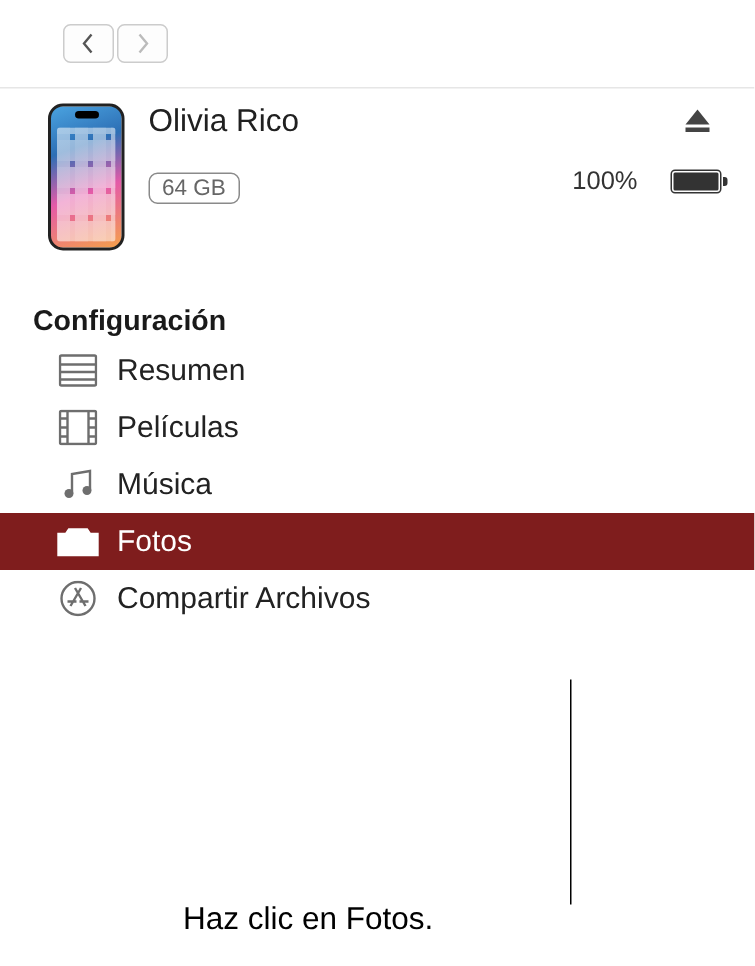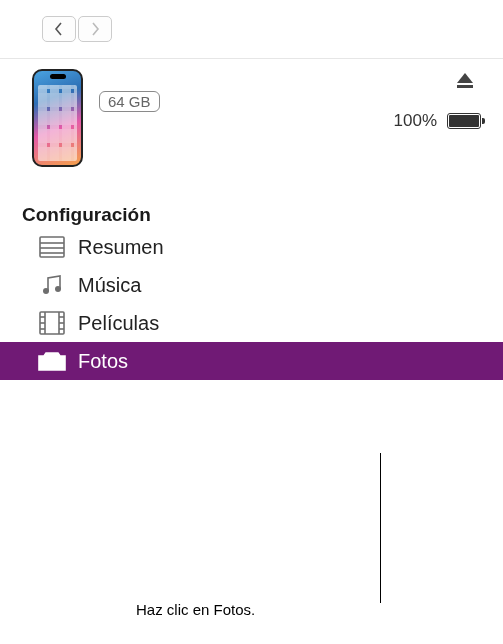--- a/index.html
+++ b/index.html
@@ -88,21 +88,21 @@
       right: 28px;
       top: 12px;
       cursor: pointer;
     }
     .battery-row {
       position: absolute;
       right: 22px;
       top: 52px;
       display: flex;
       align-items: center;
-      gap: 10px;
+      gap: 22px;
       font-size: 17px;
       color: #333;
     }
     .battery-icon {
       width: 34px;
       height: 16px;
       border: 1.5px solid #333;
       border-radius: 3px;
       position: relative;
     }
@@ -133,21 +133,21 @@
       display: flex;
       align-items: center;
       gap: 12px;
       padding: 4px 0 4px 38px;
       font-size: 20px;
       color: #222;
       cursor: pointer;
       height: 38px;
     }
     .sidebar-item.selected {
-      background: #701a75;
+      background: #7f1d1d;
       color: #fff;
     }
     .sidebar-item.selected .icon svg { stroke: #fff; fill: #fff; }
     .icon {
       width: 28px;
       height: 26px;
       display: flex;
       align-items: center;
       justify-content: center;
       flex-shrink: 0;
@@ -158,23 +158,22 @@
       left: 380px;
       top: 453px;
       width: 1px;
       height: 150px;
       background: #000;
     }
     .callout-text {
       position: absolute;
       left: 122px;
       top: 601px;
-      font-size: 15px;
+      font-size: 21px;
       color: #000;
-      margin-left: 14px;
     }
   </style>
 </head>
 <body>
 
 <div class="toolbar">
   <div class="nav-btn">
     <svg viewBox="0 0 10 14">
         <path d="M7 1 L2 7 L7 13" fill="none" stroke="#555" stroke-width="1.6"></path>
       </svg>
@@ -184,20 +183,21 @@
         <path d="M3 1 L8 7 L3 13" fill="none" stroke="#bbb" stroke-width="1.6"></path>
       </svg>
   </div>
 </div>
 
 <div class="divider-top"></div>
 
 <div class="device-header">
   <div class="device-thumb"></div>
   <div class="device-info">
+    <div class="device-name">Olivia Rico</div>
     <div class="storage-badge">64 GB</div>
   </div>
   <div class="eject">
     <svg width="20" height="20" viewBox="0 0 20 20">
       <path d="M10 2 L18 12 L2 12 Z" fill="#444"></path>
       <rect x="2" y="14" width="16" height="3" fill="#444"></rect>
     </svg>
   </div>
   <div class="battery-row">
     <span>100%</span>
@@ -214,59 +214,68 @@
   <li class="sidebar-item">
     <span class="icon">
       <svg width="26" height="22" viewBox="0 0 26 22" fill="none" stroke-width="1.6">
         <rect x="1" y="1" width="24" height="20" rx="1"></rect>
         <line x1="1" y1="7" x2="25" y2="7"></line>
         <line x1="1" y1="12" x2="25" y2="12"></line>
         <line x1="1" y1="17" x2="25" y2="17"></line>
       </svg>
     </span>
     <span>Resumen</span>
-  </li>
-
-  <li class="sidebar-item">
-    <span class="icon">
-      <svg width="24" height="24" viewBox="0 0 24 24" fill="none" stroke-width="1.6">
-        <path d="M8 18 V5 L20 3 V16"></path>
-        <circle cx="6" cy="18" r="3" fill="#6e6e6e" stroke="none"></circle>
-        <circle cx="18" cy="16" r="3" fill="#6e6e6e" stroke="none"></circle>
-      </svg>
-    </span>
-    <span>Música</span>
   </li>
 
   <li class="sidebar-item">
     <span class="icon">
       <svg width="26" height="24" viewBox="0 0 26 24" fill="none" stroke-width="1.6">
         <rect x="1" y="1" width="24" height="22" rx="1"></rect>
         <line x1="6" y1="1" x2="6" y2="23"></line>
         <line x1="20" y1="1" x2="20" y2="23"></line>
         <line x1="1" y1="6" x2="6" y2="6"></line>
           <line x1="1" y1="12" x2="6" y2="12"></line>
           <line x1="1" y1="18" x2="6" y2="18"></line>
         <line x1="20" y1="6" x2="25" y2="6"></line>
           <line x1="20" y1="12" x2="25" y2="12"></line>
           <line x1="20" y1="18" x2="25" y2="18"></line>
       </svg>
     </span>
     <span>Películas</span>
   </li>
 
+  <li class="sidebar-item">
+    <span class="icon">
+      <svg width="24" height="24" viewBox="0 0 24 24" fill="none" stroke-width="1.6">
+        <path d="M8 18 V5 L20 3 V16"></path>
+        <circle cx="6" cy="18" r="3" fill="#6e6e6e" stroke="none"></circle>
+        <circle cx="18" cy="16" r="3" fill="#6e6e6e" stroke="none"></circle>
+      </svg>
+    </span>
+    <span>Música</span>
+  </li>
+
 
   <li class="sidebar-item selected">
     <span class="icon">
       <svg width="28" height="22" viewBox="0 0 28 22" fill="none" stroke="#fff" stroke-width="1.6">
         <path d="M1 6 h5 l2 -3 h12 l2 3 h5 v14 h-26 z"></path>
         <circle cx="14" cy="12" r="5"></circle>
       </svg>
     </span>
     <span>Fotos</span>
   </li>
 
 
+  <li class="sidebar-item">
+    <span class="icon">
+      <svg width="26" height="24" viewBox="0 0 26 24" fill="none" stroke-width="1.6">
+        <circle cx="13" cy="12" r="11"></circle>
+        <path d="M8 17 L15 5 M11 5 L18 17 M6 14 h6 M14 14 h6"></path>
+      </svg>
+    </span>
+    <span>Compartir Archivos</span>
+  </li>
 
 </ul>
 
 <div class="callout-line"></div>
 <div class="callout-text">Haz clic en Fotos.</div>
 
 </body></html>

